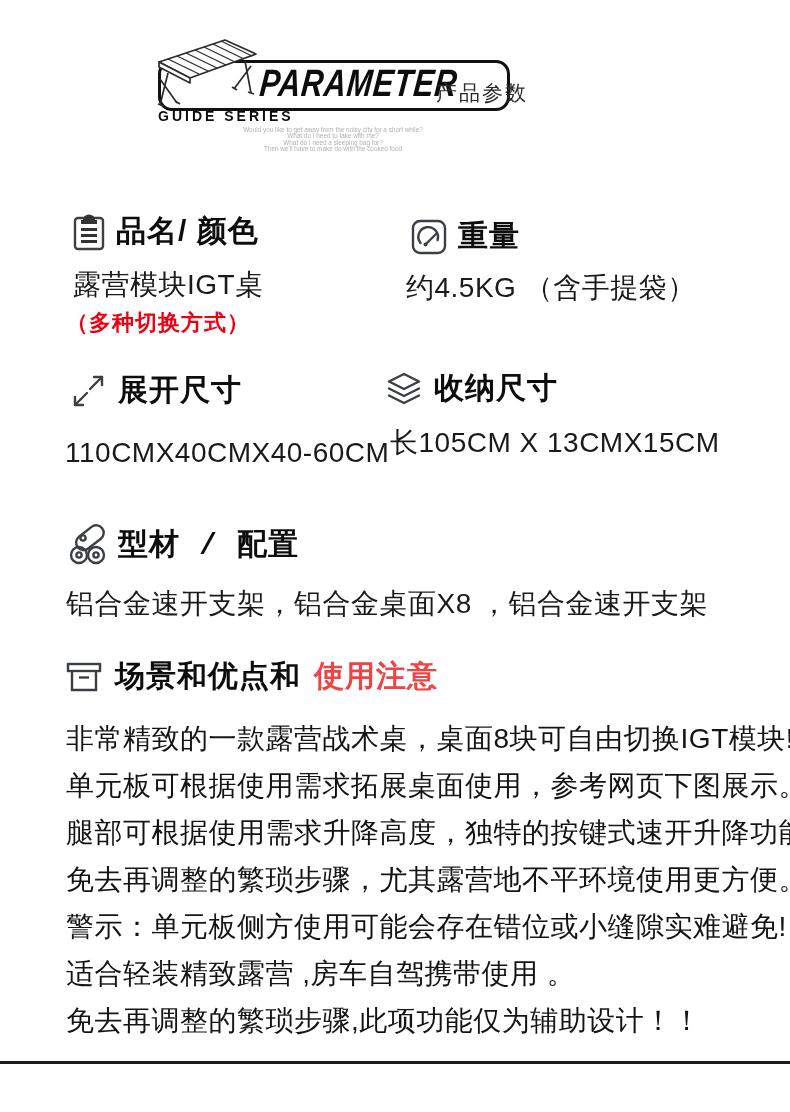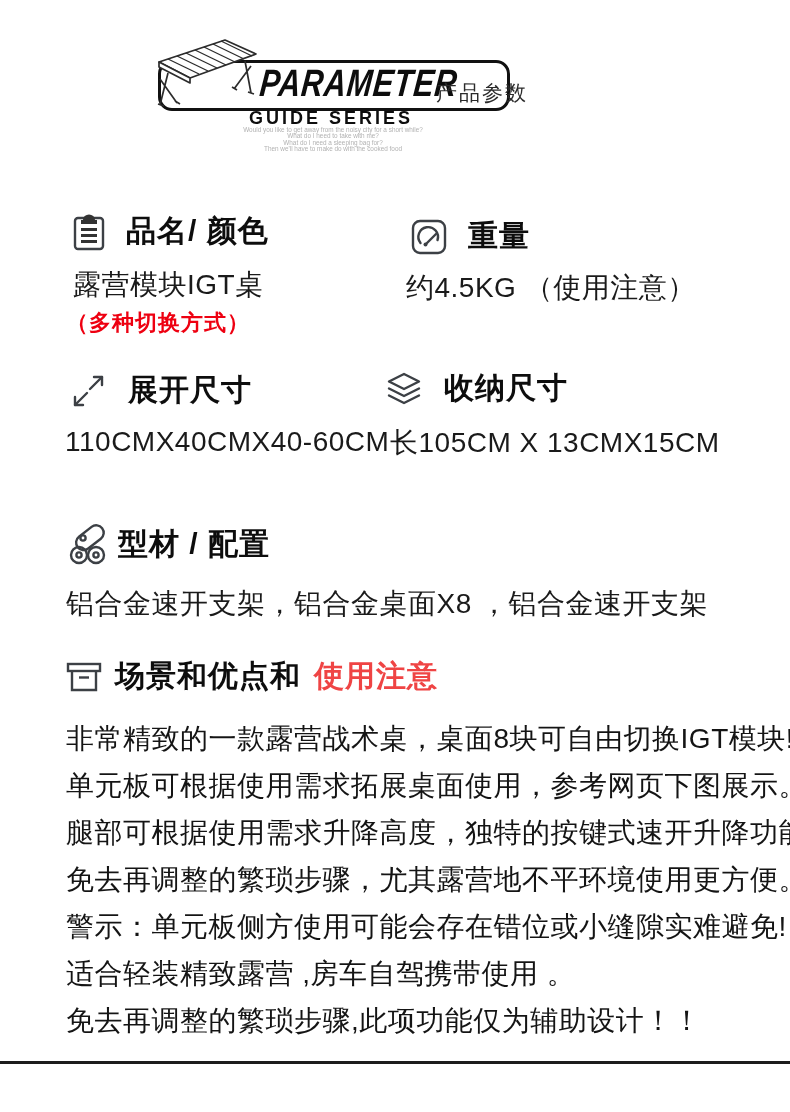--- a/index.html
+++ b/index.html
@@ -20,49 +20,49 @@
     position:absolute;left:260px;top:62px;
     font-size:38px;font-weight:900;font-style:italic;letter-spacing:1px;
     transform:scaleX(.8) skewX(-7deg);transform-origin:left center;
     color:#0d0d0d;white-space:nowrap;
   }
   .param-cn{
     position:absolute;left:436px;top:79px;
     font-size:21px;color:#2b2b2b;letter-spacing:2px;white-space:nowrap;
   }
   .guide-series{
-    position:absolute;left:158px;top:108px;width:346px;text-align:center;
-    font-size:18px;font-weight:900;letter-spacing:3px;color:#0d0d0d;
+    position:absolute;left:158px;top:108px;width:346px;
+    font-size:14px;font-weight:900;letter-spacing:3px;color:#0d0d0d;
   }
   .taglines{
     position:absolute;left:118px;top:127px;width:430px;text-align:center;
     font-size:6.4px;line-height:6.4px;color:#b2b2b2;
   }
 
   
   .sec-title{
-    display:flex;align-items:center;gap:21px;
+    display:flex;align-items:center;gap:11px;
     font-size:30px;font-weight:bold;color:#0d0d0d;letter-spacing:1px;
     white-space:nowrap;
   }
   .sec-title .ic{flex:0 0 auto;display:flex;align-items:center;}
   .sec-value{font-size:28px;color:#1a1a1a;white-space:nowrap;letter-spacing:.5px;}
   .red-note{font-size:22px;font-weight:bold;letter-spacing:1px;white-space:nowrap;}
 
   #spec-product{left:73px;top:211px;}
   #spec-product .sec-value{margin-top:14px;}
   #spec-product .red-note{margin-top:4px;margin-left:-7px;}
   #spec-weight{left:411px;top:216px;}
   #spec-weight .sec-value{margin-top:12px;margin-left:-5px;}
   #spec-open{left:71px;top:370px;}
-  #spec-open .sec-value{margin-top:15px;margin-left:-6px;}
+  #spec-open .sec-value{margin-top:26px;margin-left:-6px;}
   #spec-storage{left:385px;top:368px;}
   #spec-storage .sec-value{margin-top:15px;margin-left:5px;}
   #spec-material{left:66px;top:522px;}
-  #spec-material .sec-title{gap:8px;}
+  #spec-material .sec-title{gap:8px;font-family:Liberation Mono, monospace;}
   #spec-material .sec-value{margin-top:19px;}
 
   
   #notes{left:66px;top:656px;}
   #notes .sec-title{gap:13px;}
   .notes-body{margin-top:18px;width:706px;}
   .notes-line{
     font-size:28px;line-height:47px;color:#141414;
     letter-spacing:.5px;white-space:nowrap;
   }
@@ -132,21 +132,21 @@
       <span class="ic">
         <svg width="36" height="36" viewBox="0 0 36 36">
           <rect x="2" y="2" width="32" height="32" rx="7" class="ln"></rect>
           <path d="M9.5 24 A 9.8 9.8 0 1 1 26.5 21" class="ln lnr"></path>
           <line x1="15" y1="25" x2="25" y2="15" class="ln lnr"></line>
           <circle cx="14.5" cy="25.5" r="2" fill="#3c4045" stroke="none"></circle>
         </svg>
       </span>
       <span>重量</span>
     </div>
-    <div class="sec-value">约4.5KG （使用注意）</div>
+    <div class="sec-value">约4.5KG （含手提袋）</div>
   </section>
 
   <section class="abs" id="spec-open">
     <div class="sec-title">
       <span class="ic">
         <svg width="36" height="38" viewBox="0 0 36 38">
           <line x1="19" y1="17" x2="31" y2="5" class="ln lnr"></line>
           <polyline points="23,5 31,5 31,13" class="ln lnr"></polyline>
           <line x1="16" y1="21" x2="4" y2="33" class="ln lnr"></line>
           <polyline points="4,25 4,33 12,33" class="ln lnr"></polyline>

